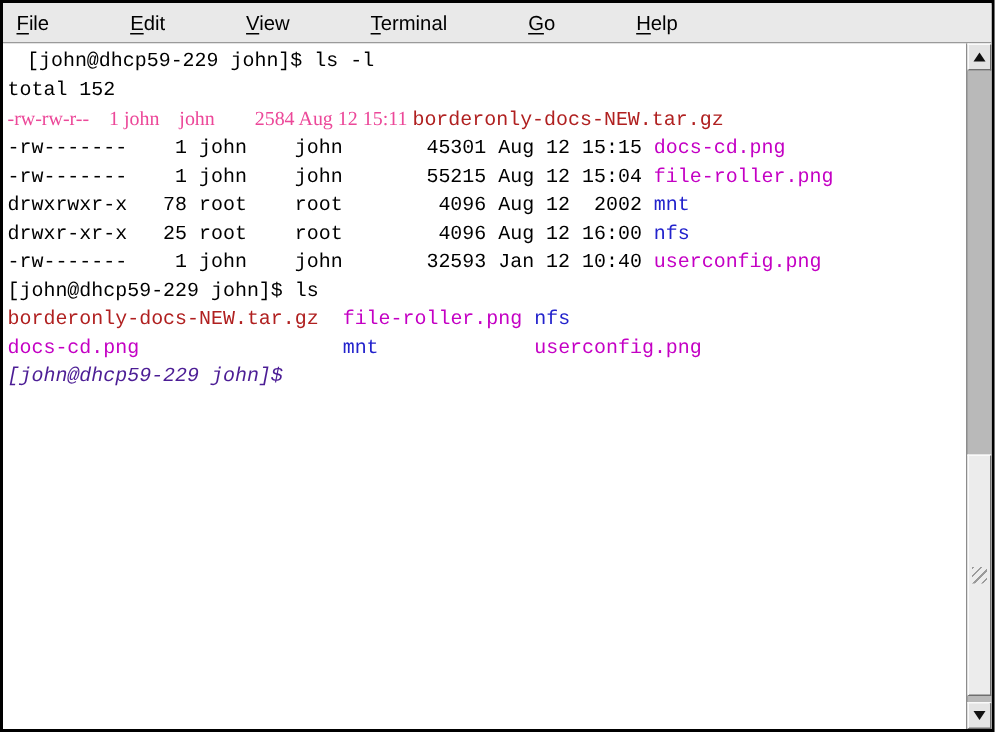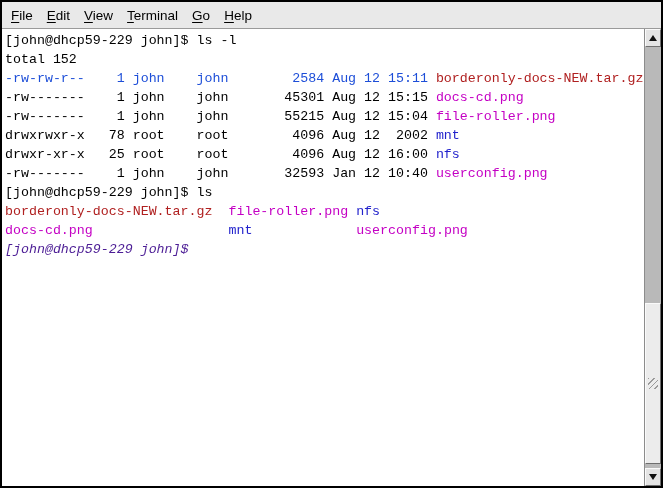--- a/index.html
+++ b/index.html
@@ -73,32 +73,32 @@
   }
   .sb-grip{
     width:10px;height:11px;
     background:repeating-linear-gradient(135deg,#9a9a9a 0 1px,transparent 1px 4px);
   }
 </style>
 </head>
 <body>
 
 <div class="window" style="background: rgb(255, 255, 255);">
-  <div class="menubar" style="background: rgb(233, 233, 233);">
+  <div class="menubar" style="background: rgb(233, 233, 233); gap: 40px;">
       <div class="menu-item"><span class="mn">F</span>ile</div>
       <div class="menu-item"><span class="mn">E</span>dit</div>
       <div class="menu-item"><span class="mn">V</span>iew</div>
       <div class="menu-item"><span class="mn">T</span>erminal</div>
       <div class="menu-item"><span class="mn">G</span>o</div>
       <div class="menu-item"><span class="mn">H</span>elp</div>
     </div>
   <div class="content">
-    <pre class="term"><span style="color: rgb(0, 0, 0);">[john@dhcp59-229 john]$ ls -l</span>
+    <pre class="term"><span style="color: rgb(0, 0, 0); margin-left: 13px;">[john@dhcp59-229 john]$ ls -l</span>
 <span style="color: rgb(0, 0, 0); text-align: center;">total 152</span>
-<span style="color: #1d4ed8;">-rw-rw-r--    1 john    john        2584 Aug 12 15:11 </span><span style="color: rgb(176, 32, 32);">borderonly-docs-NEW.tar.gz</span>
+<span style="color: #ec4899; font-family: Liberation Serif, serif;">-rw-rw-r--    1 john    john        2584 Aug 12 15:11 </span><span style="color: rgb(176, 32, 32);">borderonly-docs-NEW.tar.gz</span>
 <span style="color: rgb(0, 0, 0);">-rw-------    1 john    john       45301 Aug 12 15:15 </span><span style="color: rgb(196, 0, 196);">docs-cd.png</span>
 <span style="color: rgb(0, 0, 0);">-rw-------    1 john    john       55215 Aug 12 15:04 </span><span style="color: rgb(196, 0, 196);">file-roller.png</span>
 <span style="color: rgb(0, 0, 0);">drwxrwxr-x   78 root    root        4096 Aug 12  2002 </span><span style="color: rgb(34, 34, 204);">mnt</span>
 <span style="color: rgb(0, 0, 0);">drwxr-xr-x   25 root    root        4096 Aug 12 16:00 </span><span style="color: rgb(34, 34, 204);">nfs</span>
 <span style="color: rgb(0, 0, 0);">-rw-------    1 john    john       32593 Jan 12 10:40 </span><span style="color: rgb(196, 0, 196);">userconfig.png</span>
 <span style="color: rgb(0, 0, 0);">[john@dhcp59-229 john]$ ls</span>
 <span style="color: rgb(176, 32, 32);">borderonly-docs-NEW.tar.gz</span><span style="color: rgb(0, 0, 0);">  </span><span style="color: rgb(196, 0, 196);">file-roller.png</span><span style="color: rgb(0, 0, 0);"> </span><span style="color: rgb(34, 34, 204);">nfs</span>
 <span style="color: rgb(196, 0, 196);">docs-cd.png</span><span style="color: rgb(0, 0, 0);">                 </span><span style="color: rgb(34, 34, 204);">mnt</span><span style="color: rgb(0, 0, 0);">             </span><span style="color: rgb(196, 0, 196);">userconfig.png</span>
 <span style="color: #4c1d95; font-style: italic;">[john@dhcp59-229 john]$ </span>
 </pre>

